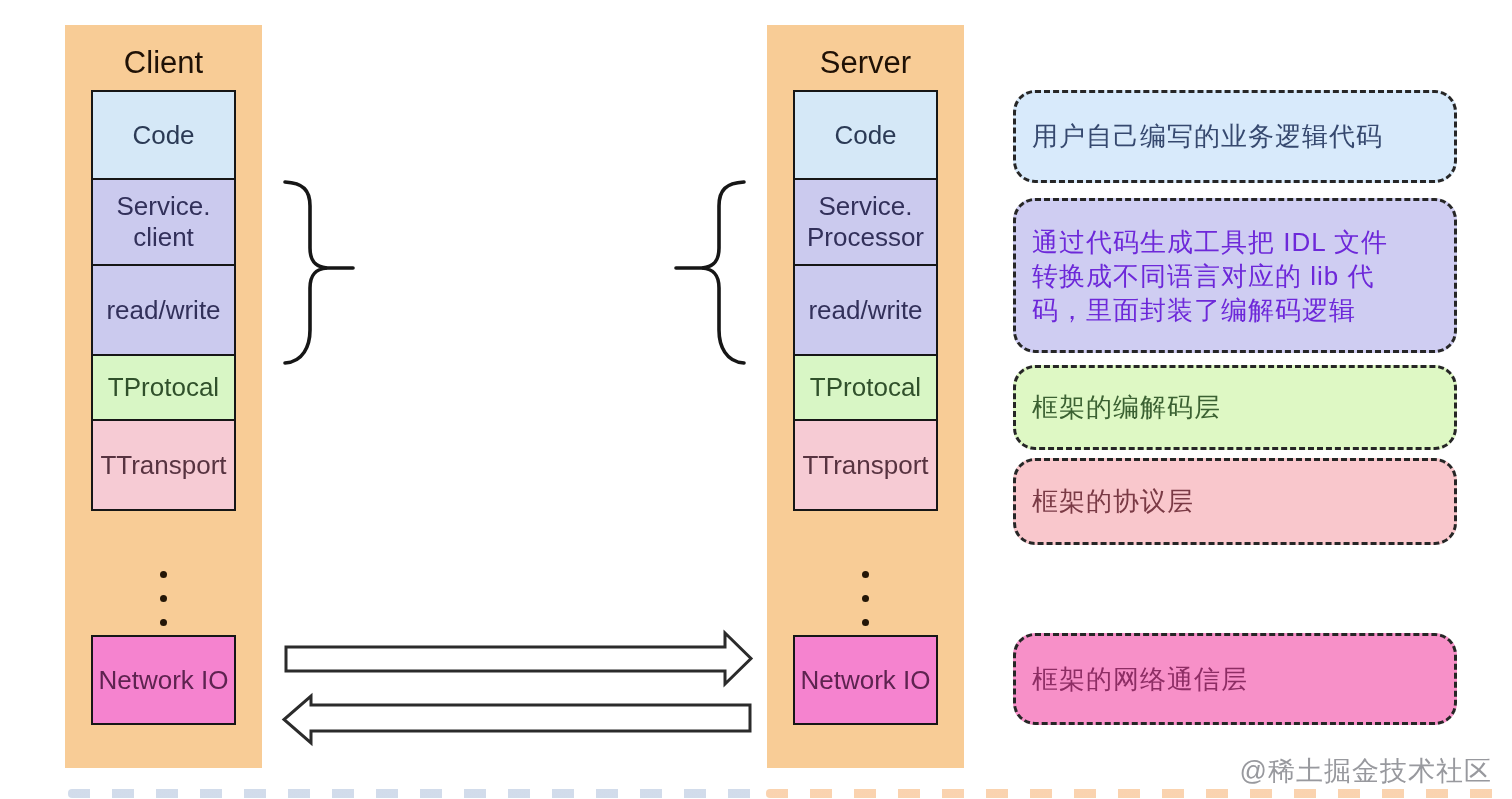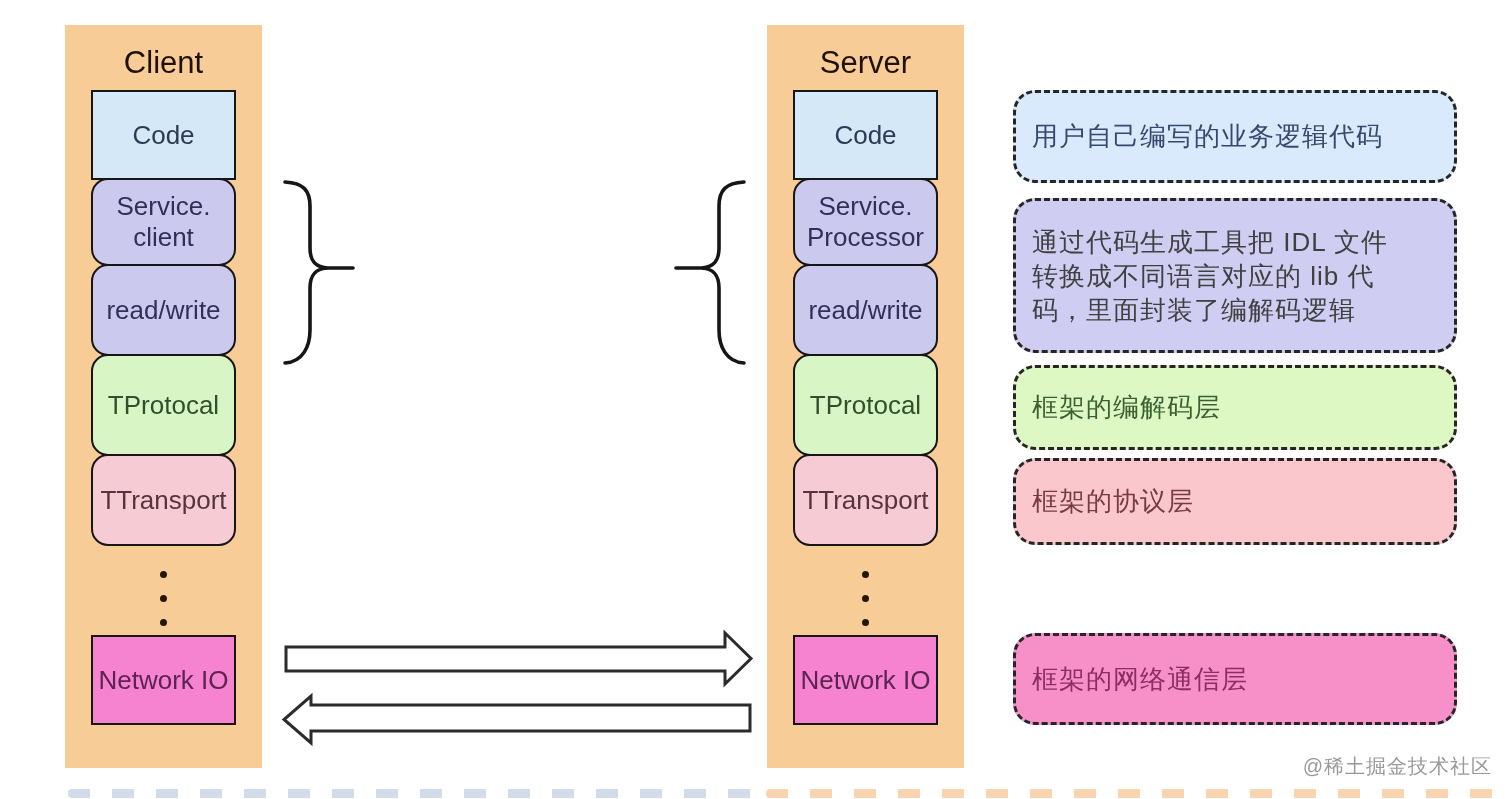--- a/index.html
+++ b/index.html
@@ -14,25 +14,25 @@
   .col-title {
     position:absolute; top:20px; left:0; width:100%; text-align:center;
     font-size:31px; line-height:36px; color:#1f1106; font-weight:500;
   }
   .stack { position:absolute; left:26px; top:65px; width:145px; }
   .layer {
     box-sizing:border-box; width:145px; border:2px solid #161616;
     display:flex; align-items:center; justify-content:center; text-align:center;
     font-size:26px;
   }
-  .layer + .layer { margin-top:-2px;border-radius:17px; }
+  .layer + .layer { margin-top:-2px; }
   .l-code       { height:90px; background:#d5e8f7; color:#2b3a55; }
   .l-service    { height:88px; background:#cbcaee; color:#32305a; line-height:31px; }
   .l-readwrite  { height:92px; background:#cbcaee; color:#32305a; }
-  .l-tprotocal  { height:102px; background:#d8f6c5; color:#30502b; }
+  .l-tprotocal  { height:67px; background:#d8f6c5; color:#30502b; }
   .l-ttransport { height:92px; background:#f6cbd4; color:#573340; }
   .dot {
     position:absolute; left:calc(50% - 4px); width:7px; height:7px;
     border-radius:50%; background:#241607;
   }
   .dot1 { top:546px; } .dot2 { top:570px; } .dot3 { top:594px; }
   .network-box {
     position:absolute; left:26px; top:610px; box-sizing:border-box;
     width:145px; height:90px; border:2px solid #161616; background:#f583cf;
     display:flex; align-items:center; justify-content:center;
@@ -46,27 +46,27 @@
   }
   .arrows-svg { position:absolute; left:280px; top:620px; }
   
   .note {
     position:absolute; left:1013px; width:444px; box-sizing:border-box;
     border:3px dashed #262626; border-radius:22px;
     display:flex; align-items:center; padding-left:16px;
     font-size:26px; letter-spacing:1px;
   }
   .note-code      { top:90px;  height:93px;  background:#d8eafb; color:#36496f; }
-  .note-generated { top:198px; height:155px; background:#cfcdf2; color:#404040; line-height:34px; }
+  .note-generated { top:198px; height:155px; background:#cfcdf2; color:#6d28d9; line-height:34px; }
   .note-codec     { top:365px; height:85px;  background:#def8c4; color:#3b6132;align-items:center; }
   .note-protocol  { top:458px; height:87px;  background:#f9c7cc; color:#7a3a45; }
   .note-network   { top:633px; height:92px;  background:#f790c8; color:#8d2d64; }
   
   .watermark {
-    position:absolute; right:20px; top:753px; font-size:20px; color:#98999e;
+    position:absolute; right:20px; top:753px; font-size:27px; color:#98999e;
     letter-spacing:1px;
   }
   .strip { position:absolute; top:789px; height:9px; border-radius:4px; }
   .strip-left {
     left:68px; width:690px;
     background:repeating-linear-gradient(90deg, rgba(165,185,215,.5) 0 22px, transparent 22px 44px);
   }
   .strip-right {
     left:766px; width:746px;
     background:repeating-linear-gradient(90deg, rgba(246,175,110,.55) 0 22px, transparent 22px 44px);

